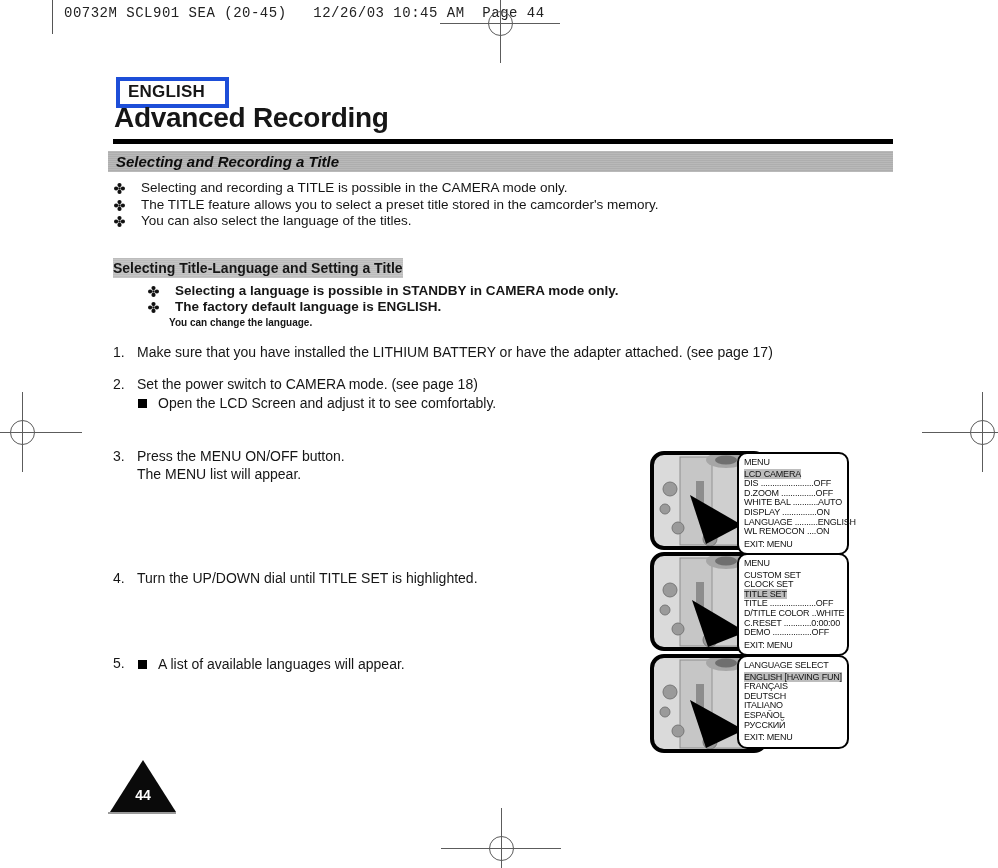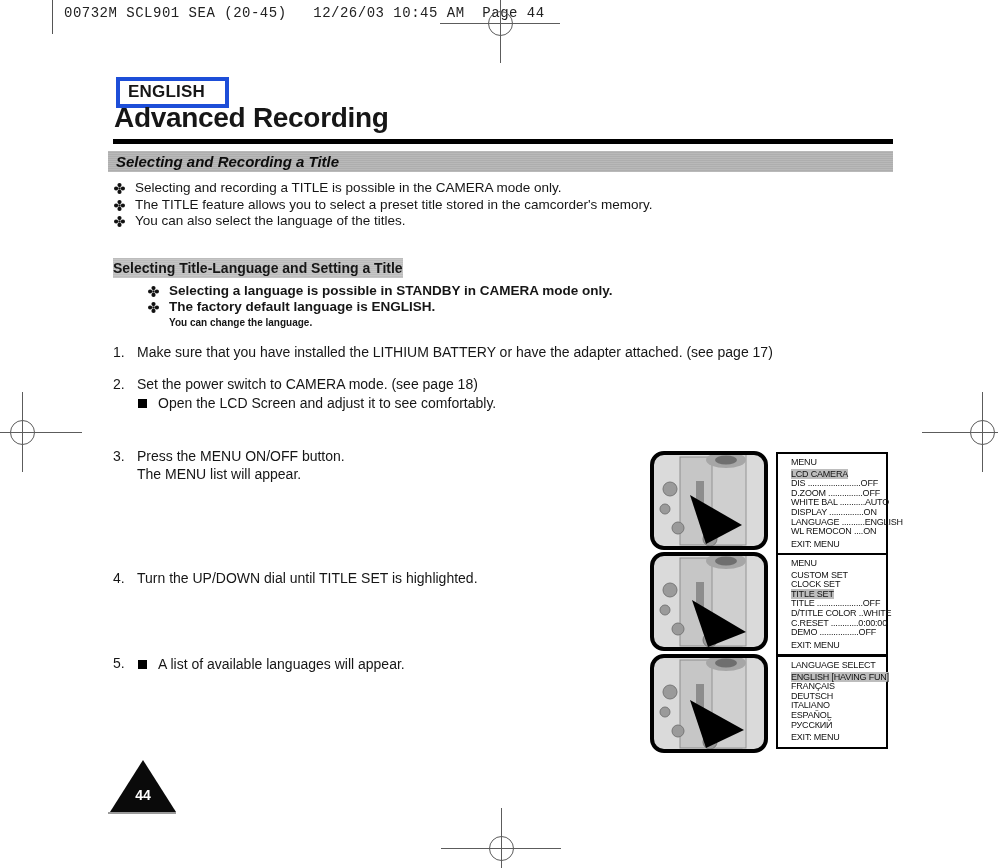--- a/index.html
+++ b/index.html
@@ -24,40 +24,40 @@
          font-weight:bold;font-size:17px;letter-spacing:.2px;}
   .title{position:absolute;left:114px;top:102px;font-size:28px;font-weight:bold;letter-spacing:-.3px;margin:0;}
   .rule{position:absolute;left:113px;top:139px;width:780px;height:5px;background:#000;}
   .section-bar{position:absolute;left:108px;top:151px;width:785px;height:21px;
          background:repeating-linear-gradient(0deg,#b9b9b9 0 1px,#aeaeae 1px 2px);
          display:flex;align-items:center;}
   .section-bar span{font-style:italic;font-weight:bold;font-size:15px;padding-left:8px;color:#0d0d0d;}
 
   
   .blist{position:absolute;left:114px;top:180px;}
-  .brow{display:flex;align-items:flex-start;line-height:16.5px;font-size:13.5px;}
+  .brow{display:flex;align-items:flex-start;line-height:16.5px;font-size:13.5px;gap:6px;}
   .clv{width:11px;height:11px;margin:3px 10px 0 0;flex:0 0 auto;}
   .subsec-title{position:absolute;left:113px;top:259px;}
   .subsec-title span{font-weight:bold;font-size:14px;padding:2px 0;
          background:repeating-linear-gradient(0deg,#c6c6c6 0 1px,#bcbcbc 1px 2px);}
   .blist2{position:absolute;left:148px;top:283px;font-weight:bold;}
   .blist2 .brow{line-height:16px;font-size:13.5px;}
   .note-line{margin-left:21px;line-height:16px;font-size:10px;}
 
   
   .step{position:absolute;left:113px;display:flex;width:660px;}
   .step .num{width:24px;flex:0 0 auto;font-size:14px;line-height:18px;}
   .step .stext{font-size:14px;line-height:18px;}
   .substep{display:flex;align-items:center;margin-top:1px;}
   .sq{width:9px;height:9px;background:#000;margin:0 11px 0 1px;flex:0 0 auto;}
 
   
   .cam-box{position:absolute;left:650px;width:118px;height:99px;}
-  .menu-box{position:absolute;left:776px;width:112px;box-sizing:border-box;
-        border:2.5px solid #000;border-radius:0;background:#fff;padding:4px 13px;}
+  .menu-box{position:absolute;left:737px;width:112px;box-sizing:border-box;
+        border:2.5px solid #000;border-radius:10px;background:#fff;padding:4px 5px;}
   .mline{font-size:9px;line-height:9.6px;white-space:pre;letter-spacing:-.2px;color:#111;}
   .mline .hl{background:#bdbdbd;}
   .m-head{margin-bottom:2px;}
   .m-exit{margin-top:3px;}
 
   
   .pagetri{position:absolute;left:110px;top:760px;width:0;height:0;
         border-left:33px solid transparent;border-right:33px solid transparent;
         border-bottom:52px solid #0a0a0a;}
   .pagetri .pnum{position:absolute;left:-17px;top:27px;width:34px;text-align:center;

